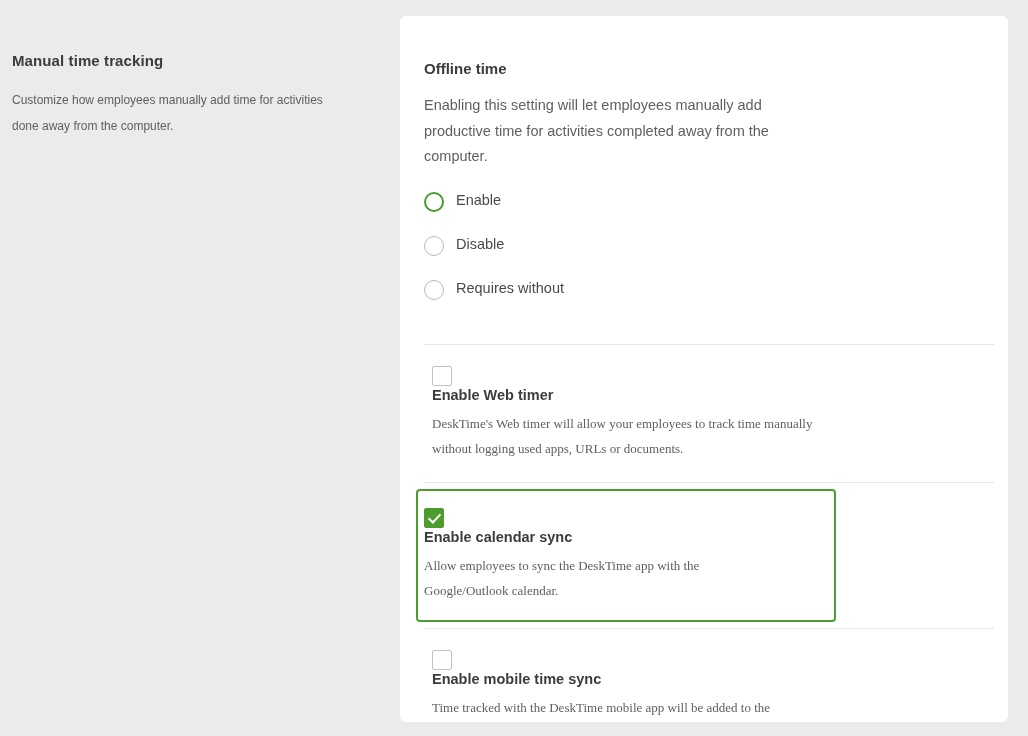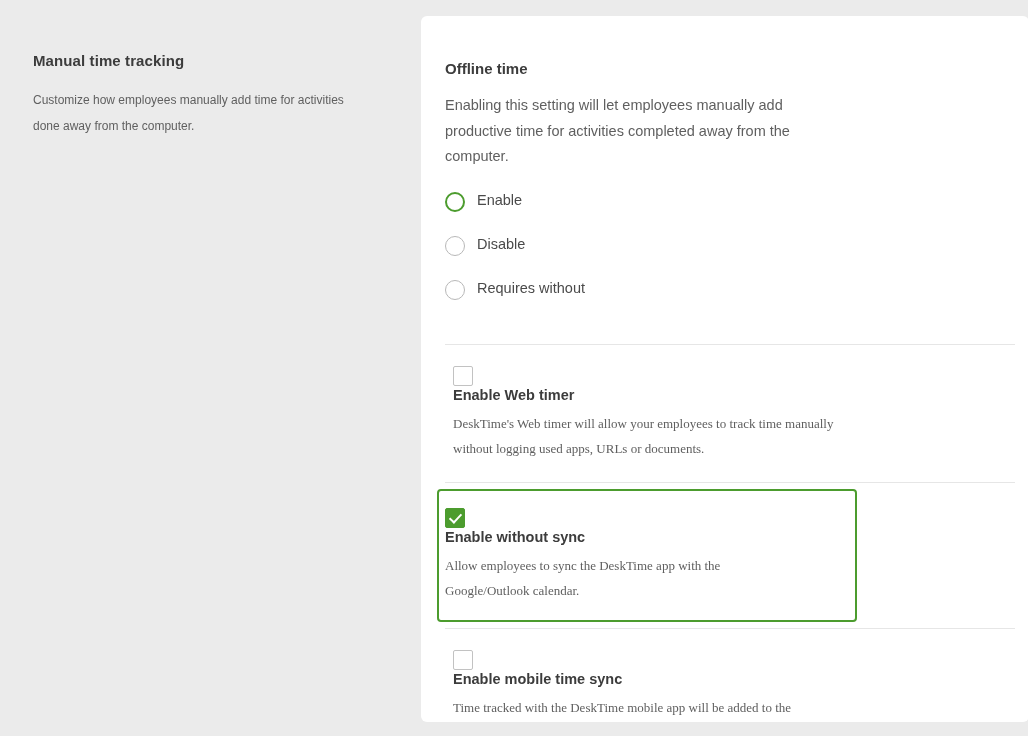--- a/index.html
+++ b/index.html
@@ -11,21 +11,20 @@
     height: 736px;
     background: #ebebeb;
     font-family: "Liberation Sans", sans-serif;
     color: #4a4a4a;
     overflow: hidden;
   }
   .page {
     position: relative;
     width: 984px;
     height: 736px;
-    margin-left: 21px;
   }
 
   
   .left-col {
     position: absolute;
     left: 12px;
     top: 52px;
     width: 340px;
   }
   .left-title {
@@ -227,21 +226,21 @@
           <div class="check-title">Enable Web timer</div>
           <p class="check-desc">DeskTime's Web timer will allow your employees to track time manually without logging used apps, URLs or documents.</p>
         </div>
       </div>
 
       <hr class="divider">
 
       <div class="check-block highlight">
         <span class="checkbox checked"></span>
         <div class="check-texts">
-          <div class="check-title">Enable without sync</div>
+          <div class="check-title">Enable calendar sync</div>
           <p class="check-desc">Allow employees to sync the DeskTime app with the Google/Outlook calendar.</p>
         </div>
       </div>
 
       <hr class="divider">
 
       <div class="check-block">
         <span class="checkbox"></span>
         <div class="check-texts">
           <div class="check-title">Enable mobile time sync</div>

